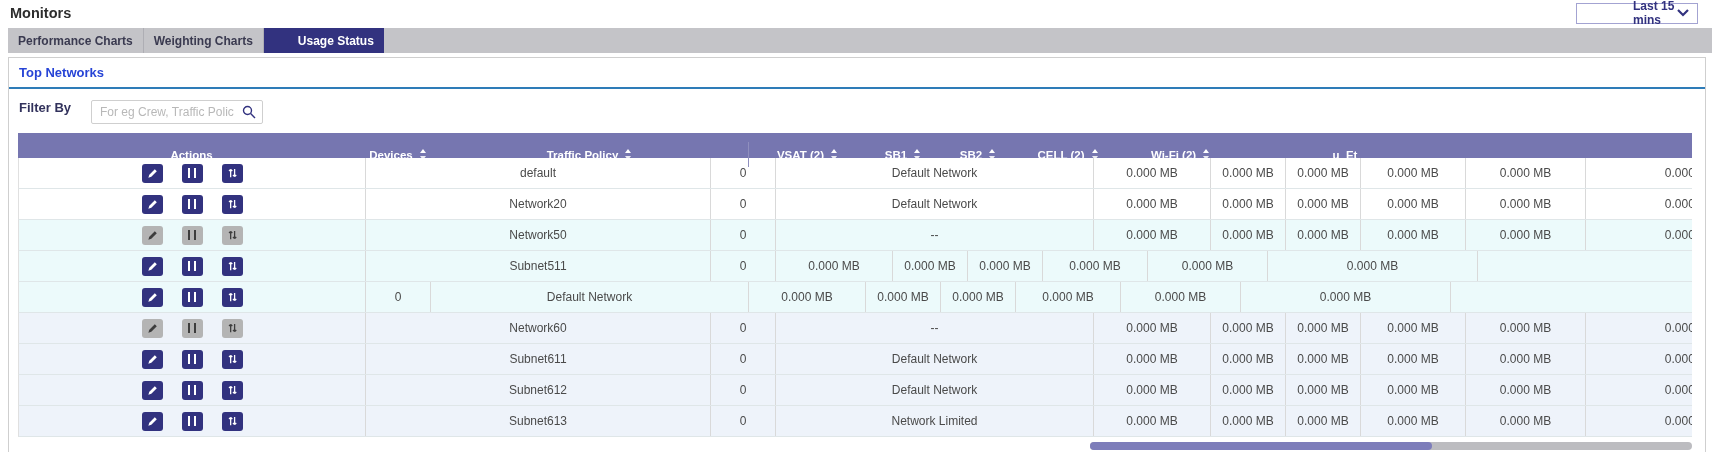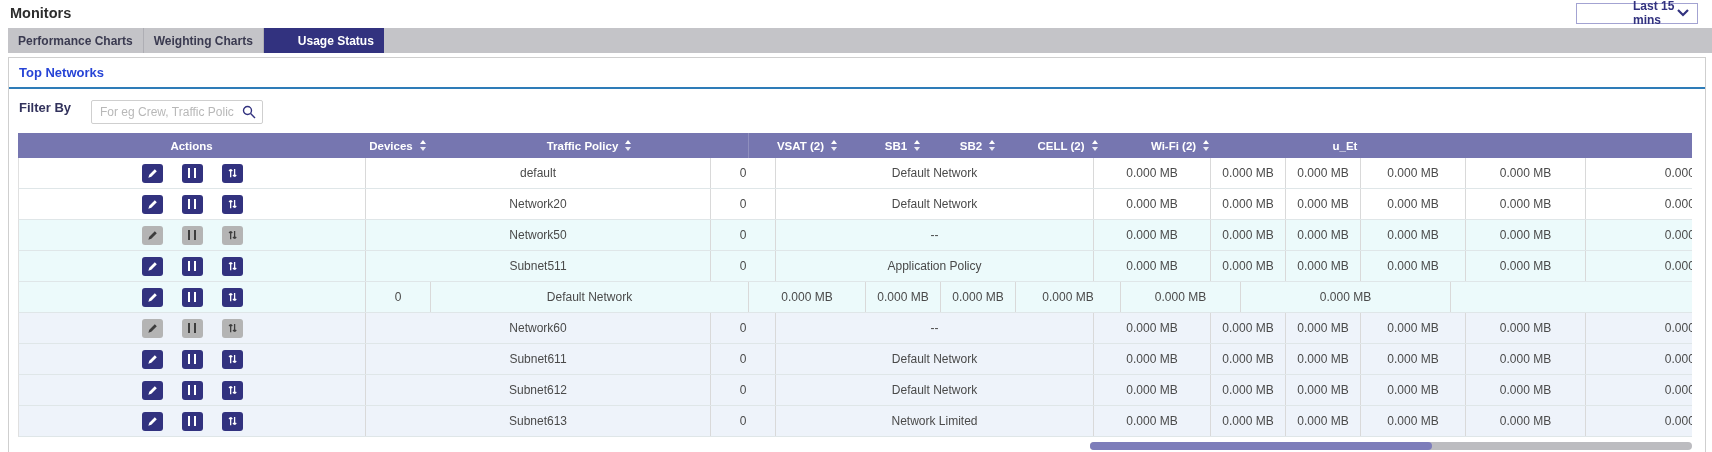--- a/index.html
+++ b/index.html
@@ -36,21 +36,21 @@
   .filter-box input { width:100%; height:24px; border:1px solid #cfcfcf; border-radius:2px;
                       padding:0 28px 0 8px; font-size:12px; color:#444; outline:none; }
   .filter-box input::placeholder { color:#b8b8b8; }
   .search-ic { position:absolute; right:7px; top:5px; cursor:pointer; }
 
   
   .table-wrap { position:absolute; left:9px; top:75px; width:1674px; height:305px; overflow:hidden; }
   .table { width:1810px; }
   .thead { display:flex; height:25px; background:#7676b0; }
   .th { display:flex; align-items:center; justify-content:center; gap:7px;
-        color:#fff; font-size:11.5px; font-weight:bold; height:100%; flex-shrink:0; cursor:pointer; }
+        color:#fff; font-size:11.5px; font-weight:bold; height:100%; flex-shrink:0; cursor:pointer;margin-top:9px; }
   .th.freeze { border-left:1px solid #8f8fbe; }
   .sort { display:flex; flex-direction:column; gap:3px; }
   .tri-up { width:0; height:0; border-left:3.5px solid transparent; border-right:3.5px solid transparent;
             border-bottom:4px solid #fff; }
   .tri-down { width:0; height:0; border-left:3.5px solid transparent; border-right:3.5px solid transparent;
               border-top:4px solid rgba(255,255,255,.85); }
 
   .tr { display:flex; height:31px; border-bottom:1px solid #dfe6e8; border-left:1px solid #e0e0e0;
         background:#fff; }
   .tr.tint-cyan { background:#ecfafb; }
@@ -290,21 +290,20 @@
         <span>
           <svg width="11" height="12" viewBox="0 0 12 13" fill="none" stroke="currentColor" stroke-width="1.4">
             <path d="M4 11V2.5M4 2.5L2.2 4.3M4 2.5l1.8 1.8"></path>
             <path d="M8.3 2v8.5M8.3 10.5l-1.8-1.8M8.3 10.5l1.8-1.8"></path>
           </svg>
         </span>
       </button>
     </div>
     <div class="td c1">Subnet511</div>
     <div class="td c2">0</div>
-    <div class="td c3">Application Policy</div>
     <div class="td c4">0.000 MB</div>
     <div class="td c5">0.000 MB</div>
     <div class="td c6">0.000 MB</div>
     <div class="td c7">0.000 MB</div>
     <div class="td c8">0.000 MB</div>
     <div class="td c9">0.000 MB</div>
   </div>
 
   <div class="tr tint-cyan">
     <div class="td c0 actions">

